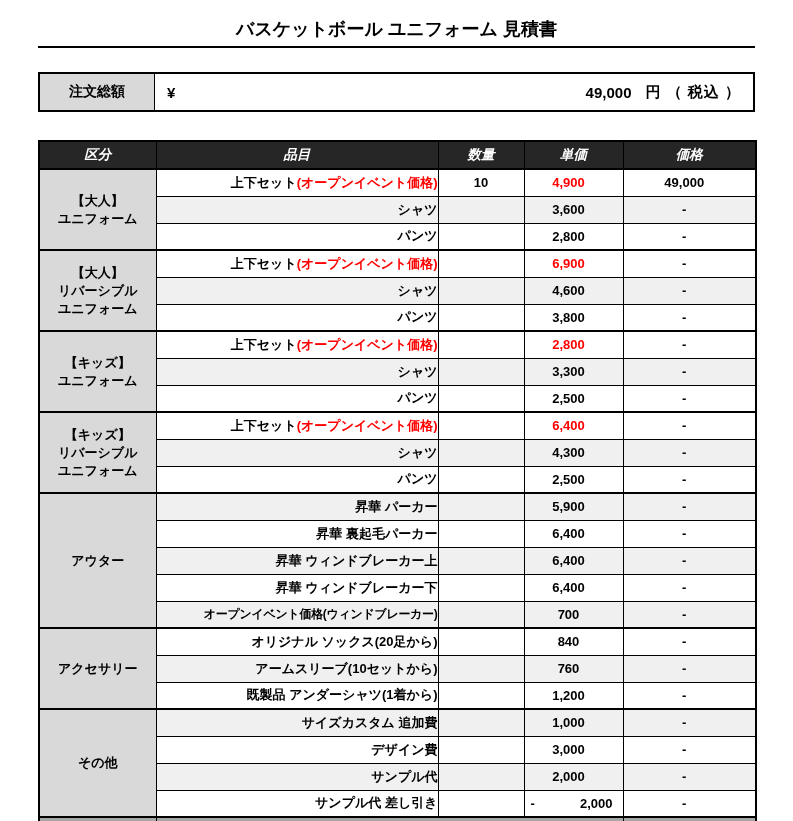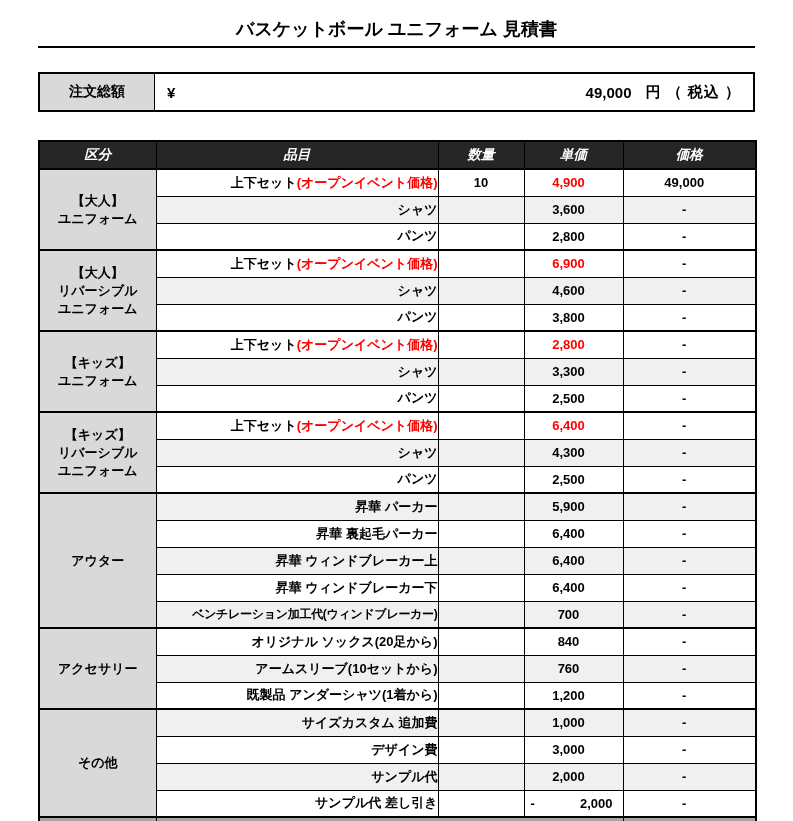--- a/index.html
+++ b/index.html
@@ -221,21 +221,21 @@
           <td class="num"><span>6,400</span></td>
           <td class="num">-</td>
         </tr>
         <tr>
           <td class="item"><span>昇華 ウィンドブレーカー下</span></td>
           <td class="qty"></td>
           <td class="num"><span>6,400</span></td>
           <td class="num">-</td>
         </tr>
         <tr class="shaded ">
-          <td class="item long"><span>ベンチレーション加工代(ウィンドブレーカー)</span></td>
+          <td class="item long"><span>オープンイベント価格(ウィンドブレーカー)</span></td>
           <td class="qty"></td>
           <td class="num"><span>700</span></td>
           <td class="num">-</td>
         </tr>
         <tr class="group-start">
           <td class="category" rowspan="3">アクセサリー</td>
           <td class="item"><span>オリジナル ソックス(20足から)</span></td>
           <td class="qty"></td>
           <td class="num"><span>840</span></td>
           <td class="num">-</td>

